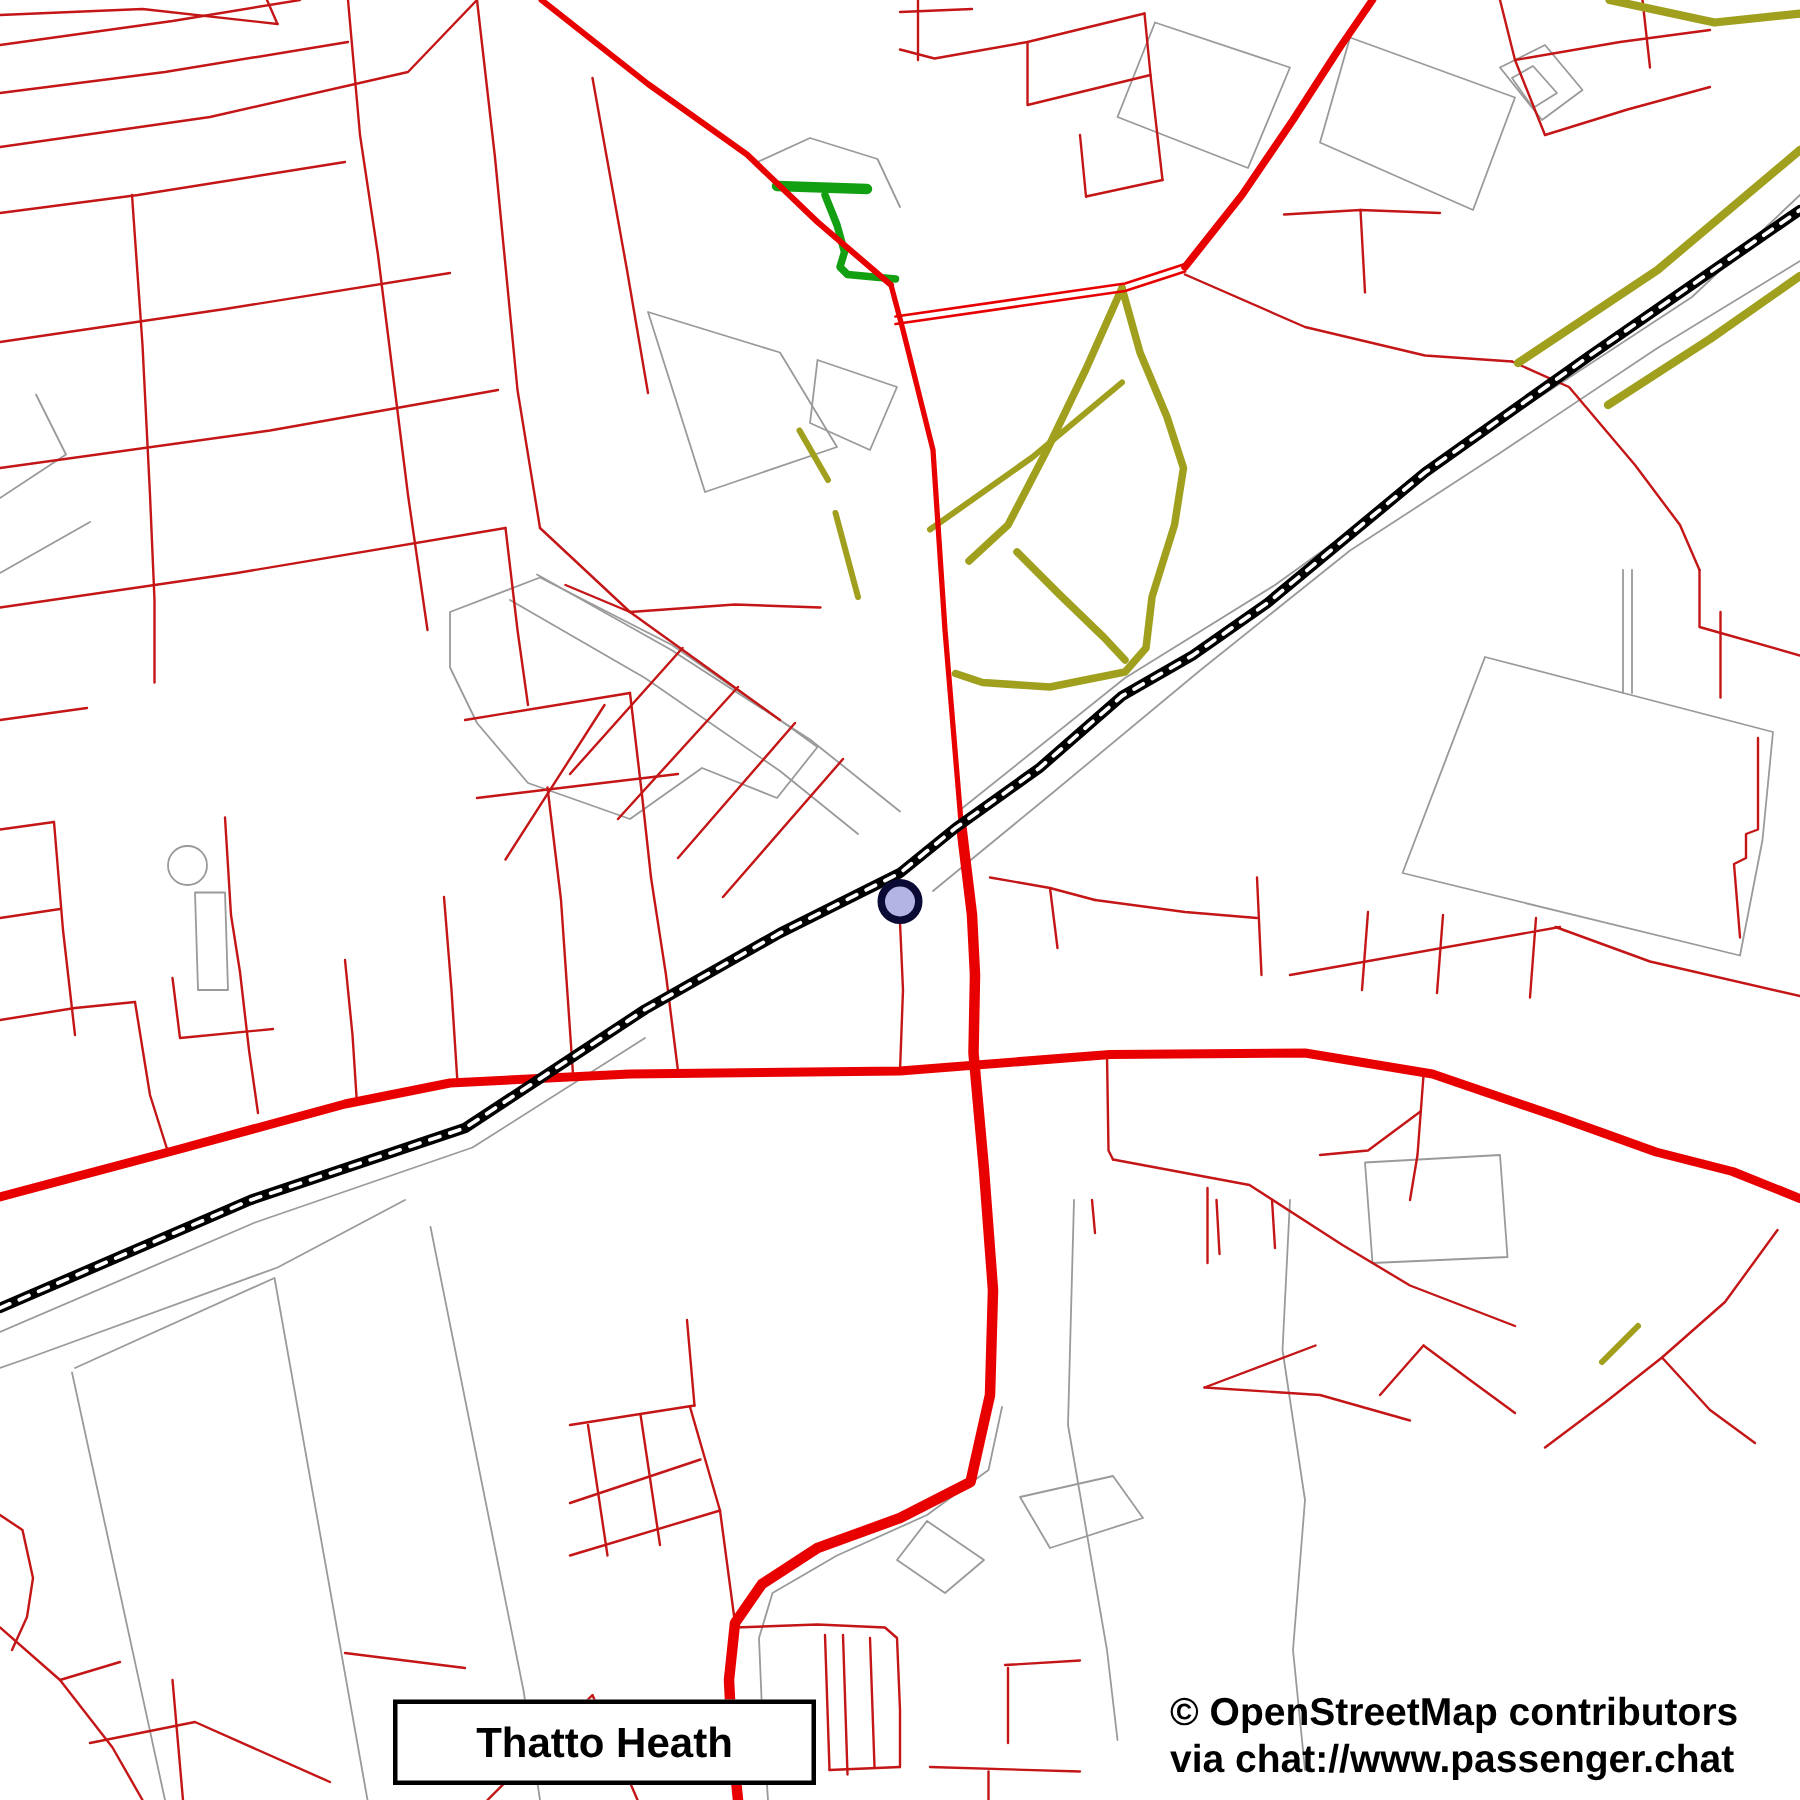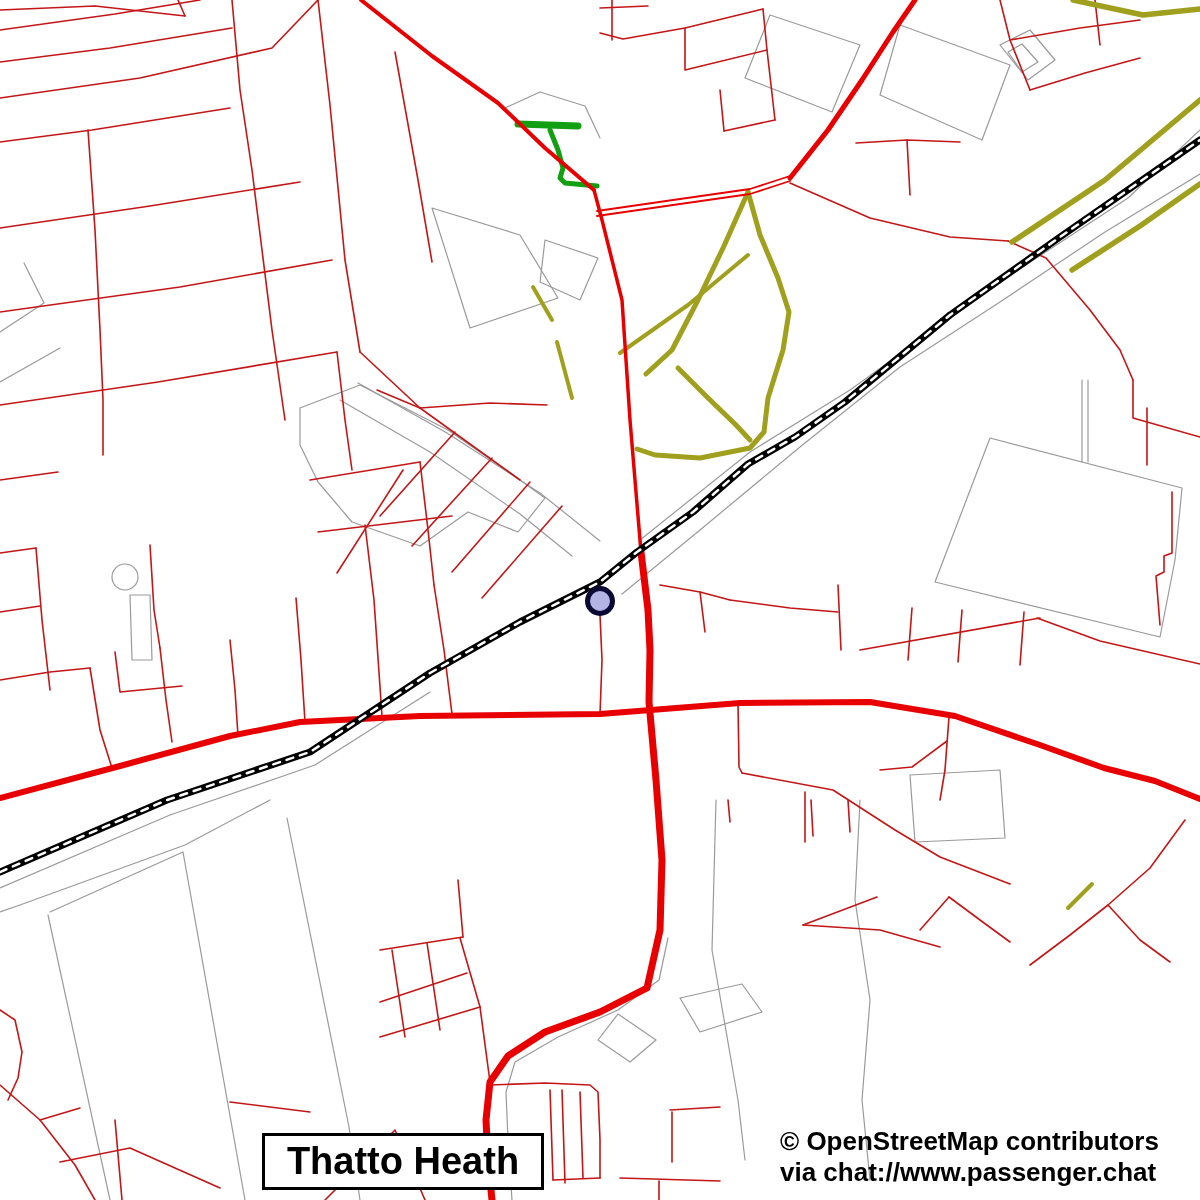--- a/index.html
+++ b/index.html
@@ -2,21 +2,21 @@
 <html><head>
 <meta charset="utf-8">
 <style>
   html,body{margin:0;padding:0;background:#fff;}
   #stage{position:relative;width:1200px;height:1200px;overflow:hidden;background:#fff;
          font-family:"Liberation Sans", sans-serif;}
   #map-svg{position:absolute;left:0;top:0;}
   .title-box{position:absolute;left:262px;top:1133px;width:282px;height:57px;
              background:#ffffff;border:3px solid #000;box-sizing:border-box;
              display:flex;align-items:center;justify-content:center;
-             font-weight:bold;font-size:38px;color:#000;letter-spacing:0px;}
+             font-weight:bold;font-size:28px;color:#000;letter-spacing:0px;}
   .attribution{position:absolute;left:780px;top:1126px;width:418px;
                font-weight:bold;font-size:26px;line-height:31px;color:#000;
                white-space:nowrap;}
 </style>
 </head>
 <body>
 
 <div id="stage">
   <svg id="map-svg" width="1200" height="1200" viewBox="0 0 1200 1200">
       <rect width="1200" height="1200" fill="#ffffff"></rect>

